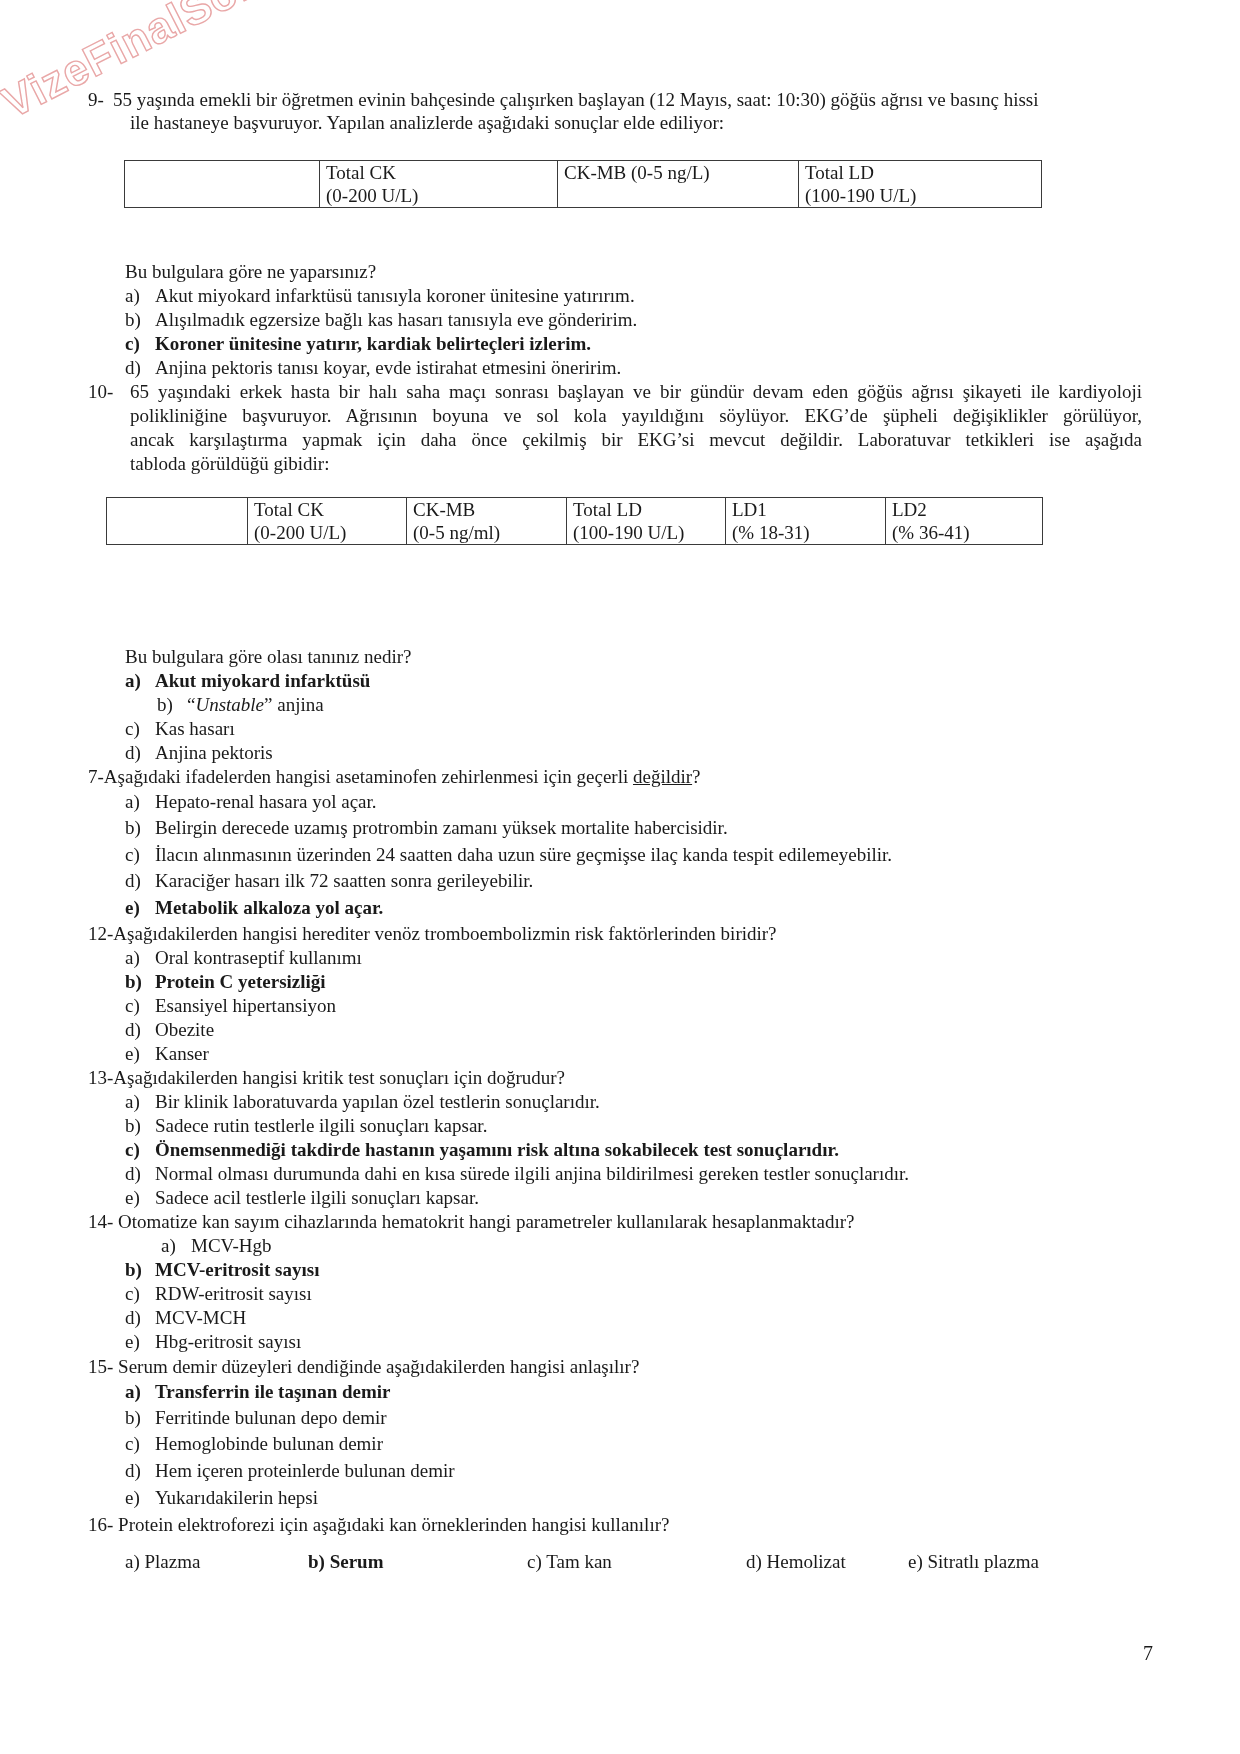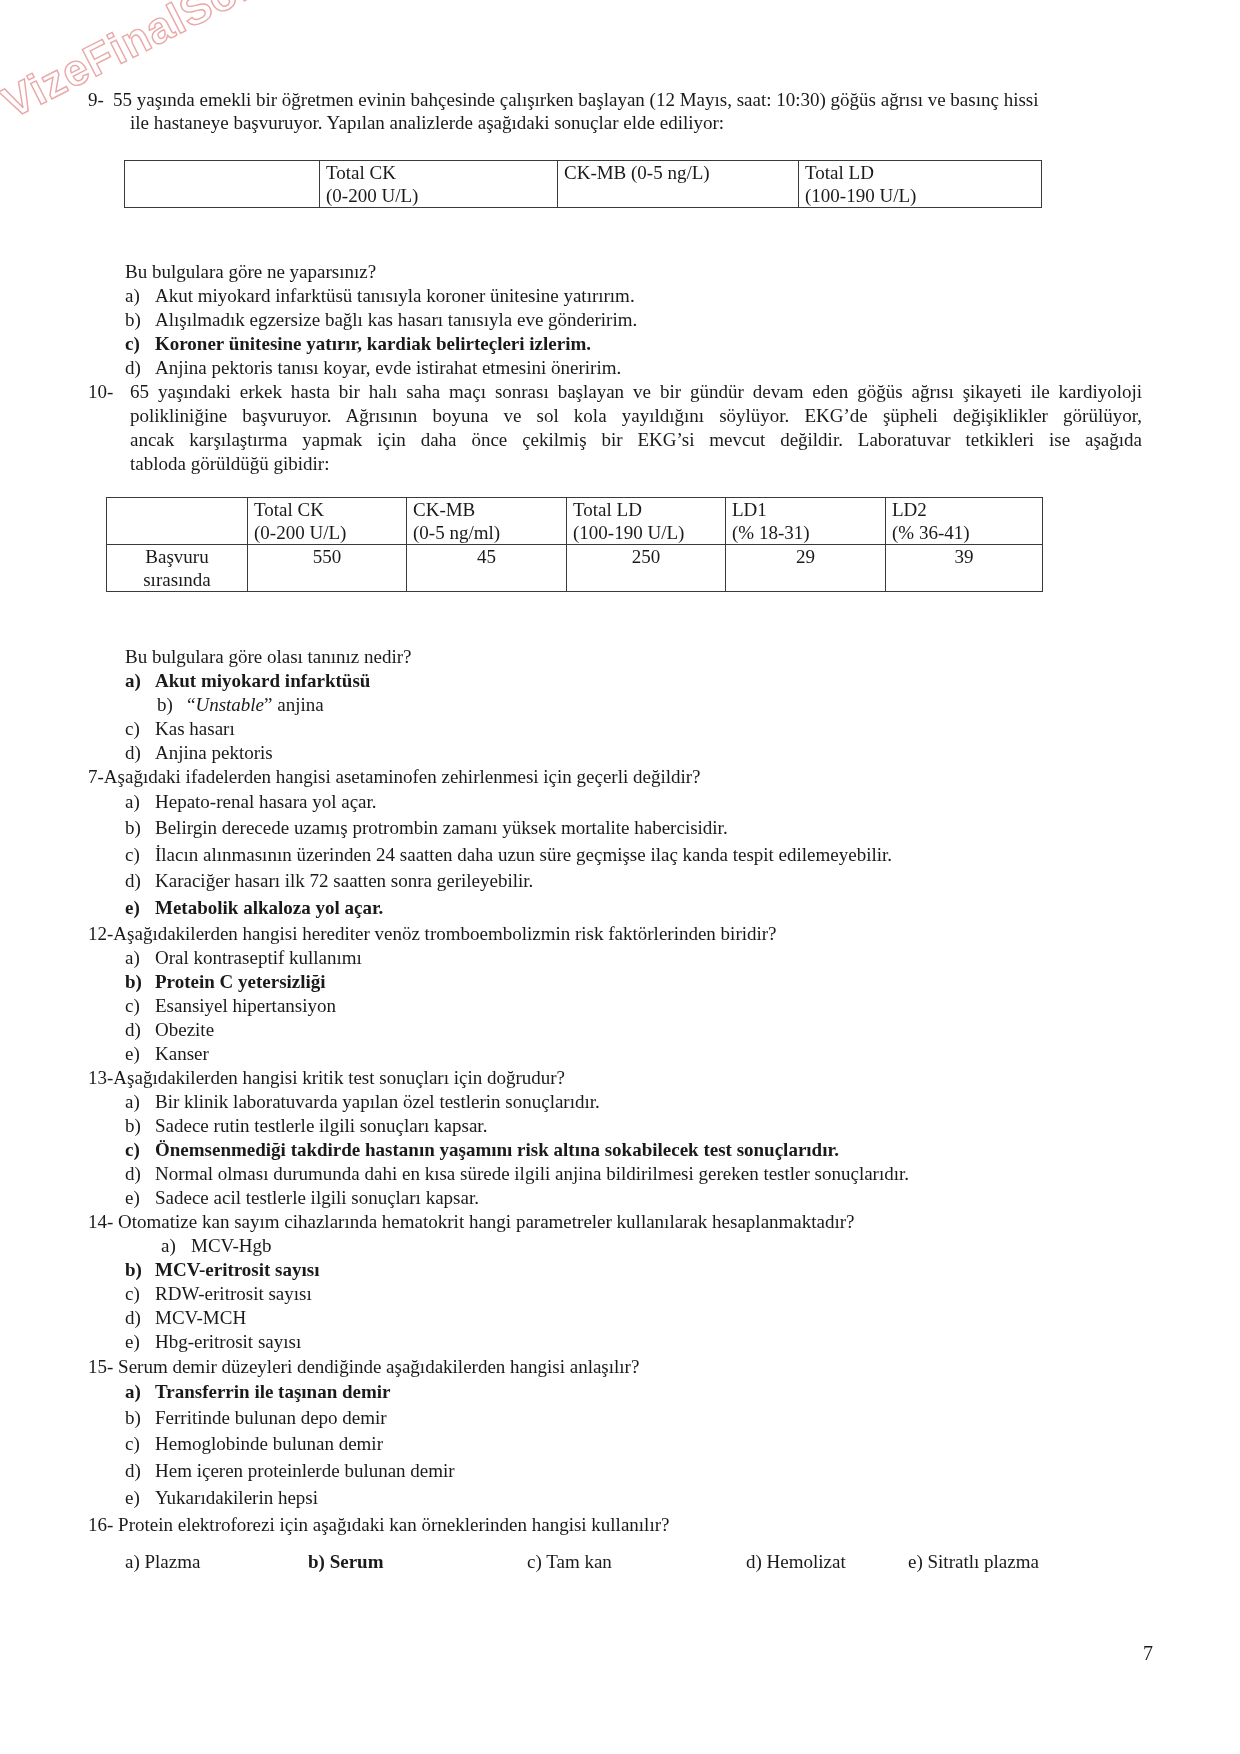--- a/index.html
+++ b/index.html
@@ -22,21 +22,21 @@
   .opt { position: absolute; white-space: nowrap; }
   .opt .letter { display: inline-block; width: 30px; }
   table.lab {
     position: absolute; border-collapse: collapse;
     font-size: 19px; line-height: 23px;
   }
   table.lab td {
     border: 1.5px solid #3a3a3a; padding: 0 6px; vertical-align: top;
   }
   .c { text-align: center; }
-  .u { }
+  .u { text-decoration: underline; }
   .i { font-style: italic; }
   .pagenum { position: absolute; left: 1143px; top: 1641px; font-size: 20px; }
 </style>
 </head>
 <body>
 
 <div class="watermark">VizeFinalSoruPaylasimi.com</div>
 
 <section>
   <span class="abs" style="left:88px;top:88px;">9-</span>
@@ -76,28 +76,20 @@
 
   <table class="lab" style="left:106px;top:497px;width:937px;">
     <tbody>
         <tr>
       <td style="width:128px;"></td>
       <td style="width:146px;"><span>Total CK</span><br><span>(0-200 U/L)</span></td>
       <td style="width:147px;"><span>CK-MB</span><br><span>(0-5 ng/ml)</span></td>
       <td style="width:146px;"><span>Total LD</span><br><span>(100-190 U/L)</span></td>
       <td style="width:147px;"><span>LD1</span><br><span>(% 18-31)</span></td>
       <td><span>LD2</span><br><span>(% 36-41)</span></td>
-    </tr>
-    <tr>
-      <td class="c"><span>Başvuru</span><br><span>sırasında</span></td>
-      <td class="c">550</td>
-      <td class="c">45</td>
-      <td class="c">250</td>
-      <td class="c">29</td>
-      <td class="c">39</td>
     </tr>
   </tbody>
     </table>
 
   <span class="abs" style="left:125px;top:645px;">Bu bulgulara göre olası tanınız nedir?</span>
   <div class="opt bold" style="left:125px;top:669px;"><span class="letter">a)</span><span>Akut miyokard infarktüsü</span></div>
   <div class="opt" style="left:125px;top:693px;margin-left:32px;"><span class="letter">b)</span><span>“</span><span class="i">Unstable</span><span>” anjina</span></div>
   <div class="opt" style="left:125px;top:717px;"><span class="letter">c)</span><span>Kas hasarı</span></div>
   <div class="opt" style="left:125px;top:741px;"><span class="letter">d)</span><span>Anjina pektoris</span></div>
 </section>

